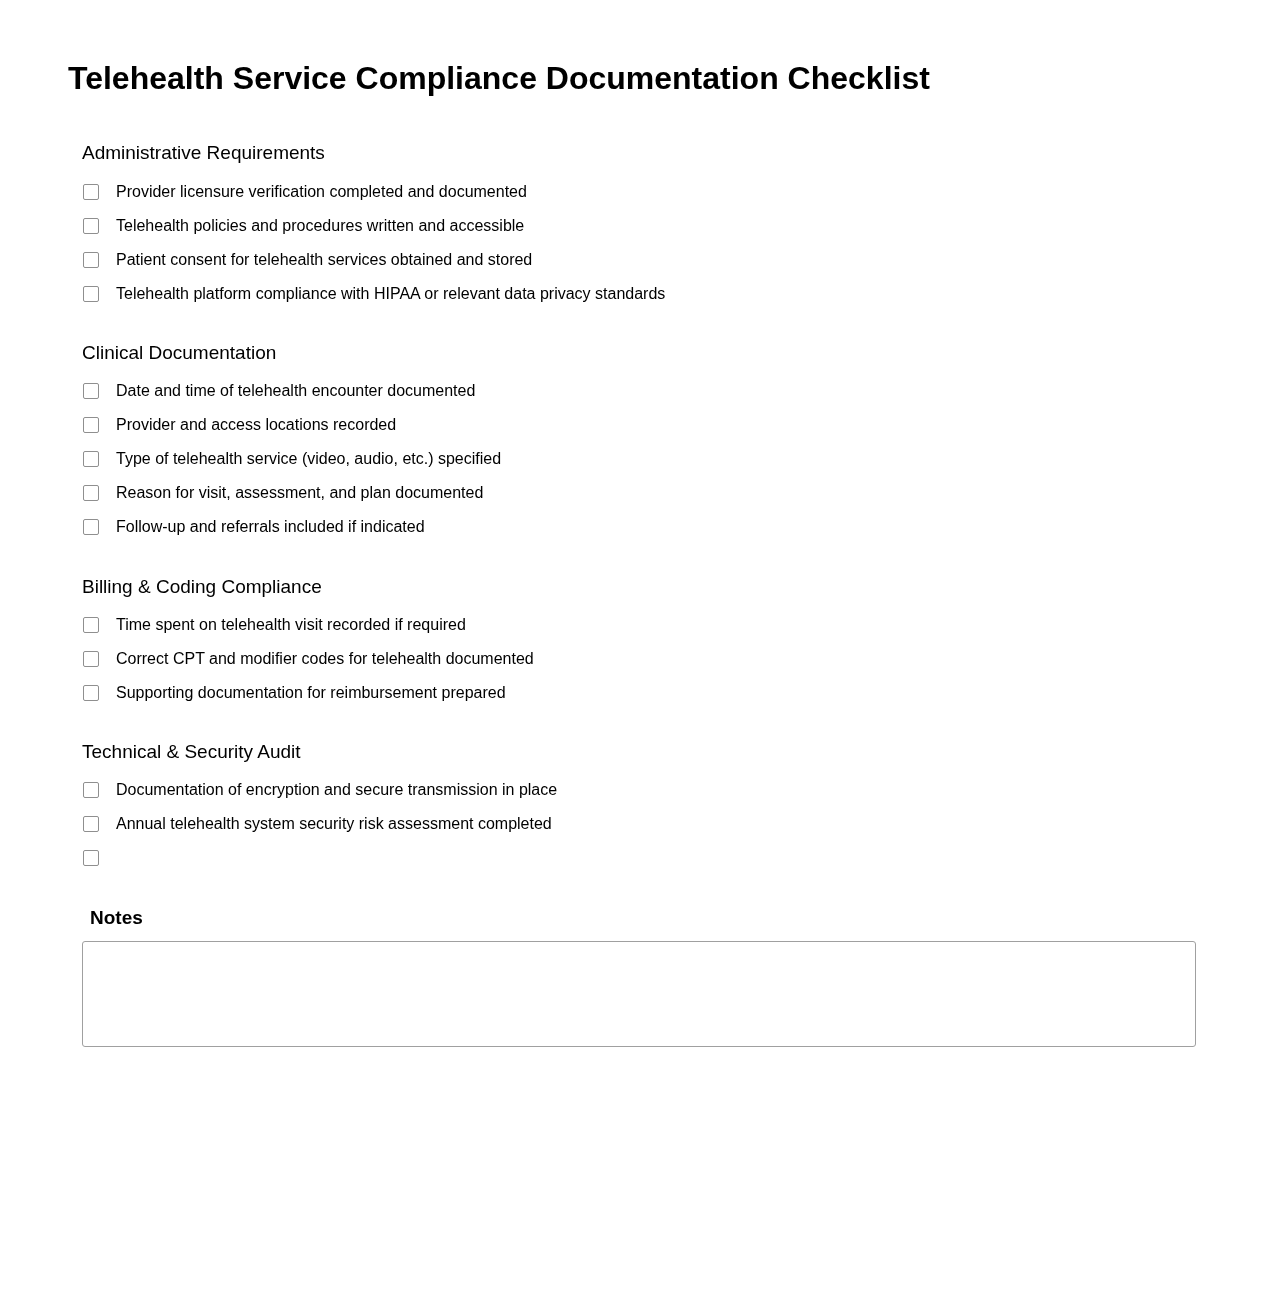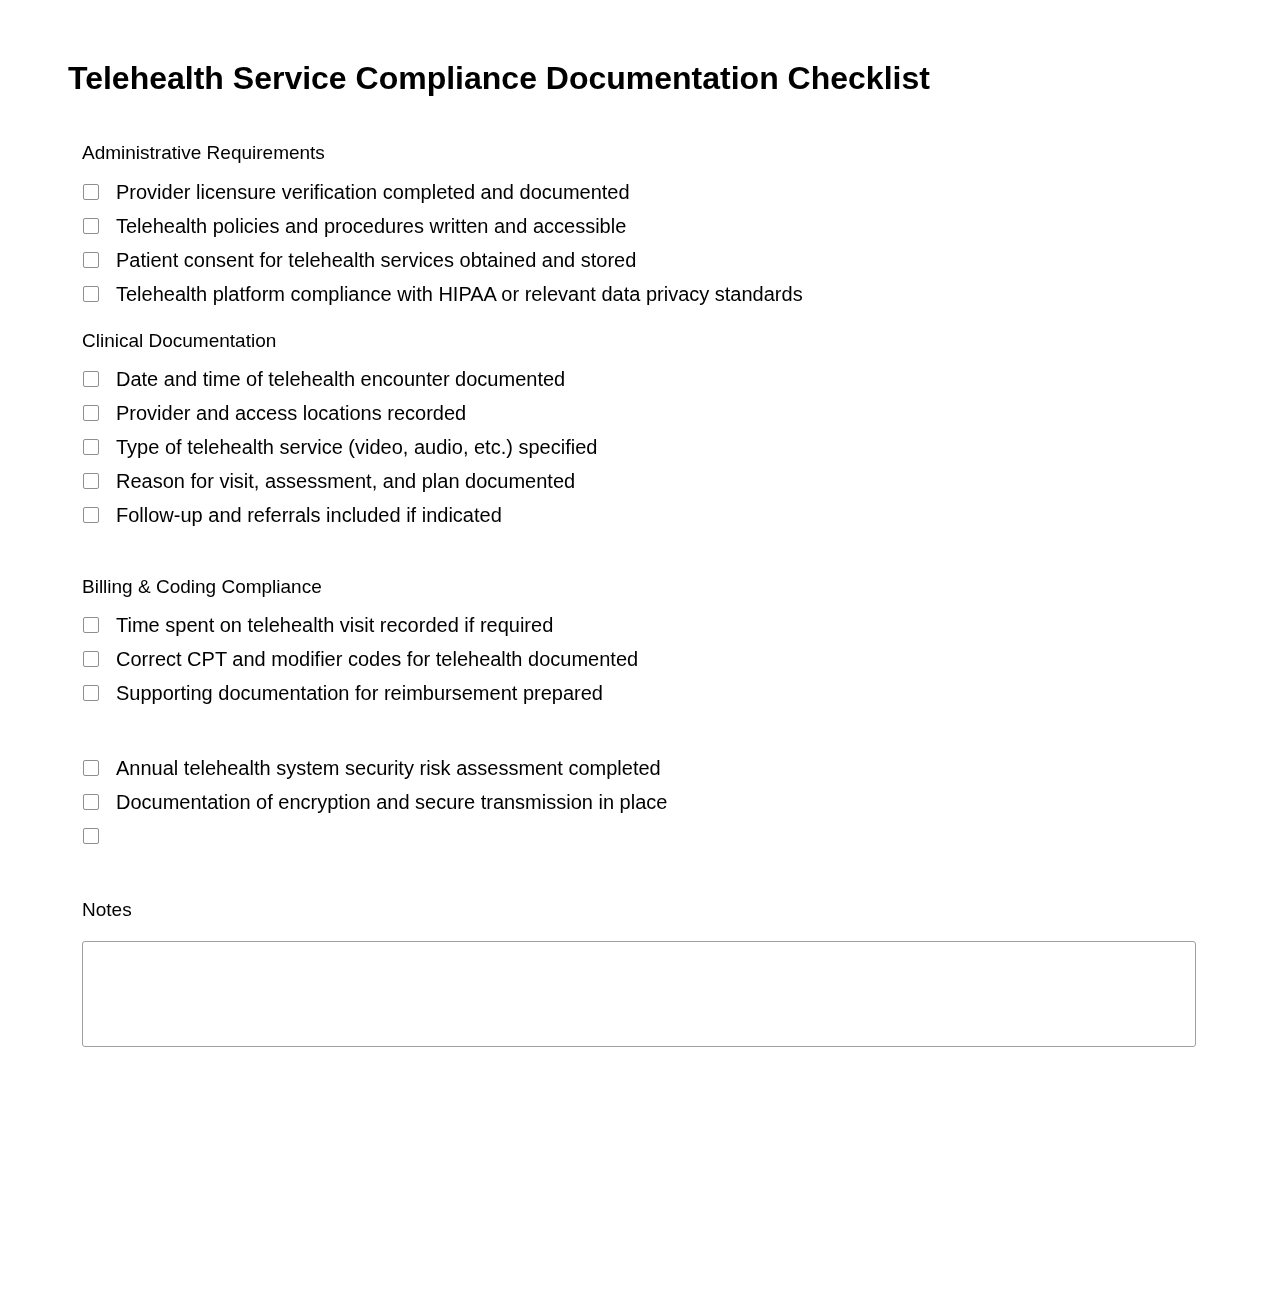--- a/index.html
+++ b/index.html
@@ -4,22 +4,22 @@
 <style>
   html, body { margin: 0; padding: 0; background: #ffffff; }
   body { width: 1278px; height: 1300px; font-family: "Liberation Sans", sans-serif; color: #000; }
   .page { position: relative; padding: 0 82px; }
   h1 { margin: 0; position: absolute; top: 58px; left: 68px; font-size: 32px; font-weight: bold; line-height: 40px; white-space: nowrap; }
   .section { position: absolute; left: 82px; margin-top: 8px; }
   .section-title { font-size: 19px; line-height: 22px; margin: 0; font-weight: normal; }
   .items { list-style: none; margin: 0; padding: 0; }
   .item { display: flex; align-items: center; height: 34px; }
   .cb { width: 16px; height: 16px; border: 1px solid #8f8f8f; border-radius: 2px; box-sizing: border-box; background: #fff; margin: 0 17px 0 1px; flex: none; }
-  .label { font-size: 20px; line-height: 18px; white-space: nowrap; }
-  .notes-title { position: absolute; left: 82px; top: 899px; font-size: 19px; line-height: 22px; margin: 0; font-weight: normal; }
+  .label { font-size: 16px; line-height: 18px; white-space: nowrap; }
+  .notes-title { position: absolute; left: 82px; top: 899px; font-size: 19px; line-height: 22px; margin: 8px; font-weight: bold; }
   .notes { position: absolute; left: 82px; top: 941px; width: 1114px; height: 106px; border: 1px solid #a0a0a0; border-radius: 3px; box-sizing: border-box; background: #fff; resize: none; }
 </style>
 </head>
 <body>
 
 <div class="page">
   <h1>Telehealth Service Compliance Documentation Checklist</h1>
 
   <div class="section" style="top:134px">
     <h2 class="section-title">Administrative Requirements</h2>
@@ -36,21 +36,21 @@
           <span class="cb"></span>
           <span class="label">Patient consent for telehealth services obtained and stored</span>
         </li>
       <li class="item">
           <span class="cb"></span>
           <span class="label">Telehealth platform compliance with HIPAA or relevant data privacy standards</span>
         </li>
     </ul>
   </div>
 
-  <div class="section" style="top:322px">
+  <div class="section" style="top:334px">
     <h2 class="section-title">Clinical Documentation</h2>
     <ul class="items" style="margin-top:10px">
       <li class="item">
           <span class="cb"></span>
           <span class="label">Date and time of telehealth encounter documented</span>
         </li>
       <li class="item">
           <span class="cb"></span>
           <span class="label">Provider and access locations recorded</span>
         </li>
@@ -81,28 +81,29 @@
           <span class="label">Correct CPT and modifier codes for telehealth documented</span>
         </li>
       <li class="item">
           <span class="cb"></span>
           <span class="label">Supporting documentation for reimbursement prepared</span>
         </li>
     </ul>
   </div>
 
   <div class="section" style="top:733px">
+    <h2 class="section-title">Technical &amp; Security Audit</h2>
     <ul class="items" style="margin-top:10px">
       <li class="item">
           <span class="cb"></span>
-          <span class="label">Annual telehealth system security risk assessment completed</span>
+          <span class="label">Documentation of encryption and secure transmission in place</span>
         </li>
       <li class="item">
           <span class="cb"></span>
-          <span class="label">Documentation of encryption and secure transmission in place</span>
+          <span class="label">Annual telehealth system security risk assessment completed</span>
         </li>
       <li class="item">
           <span class="cb"></span>
         </li>
     </ul>
   </div>
 
   <h2 class="notes-title">Notes</h2>
   <textarea class="notes" style=""></textarea>
 </div>

